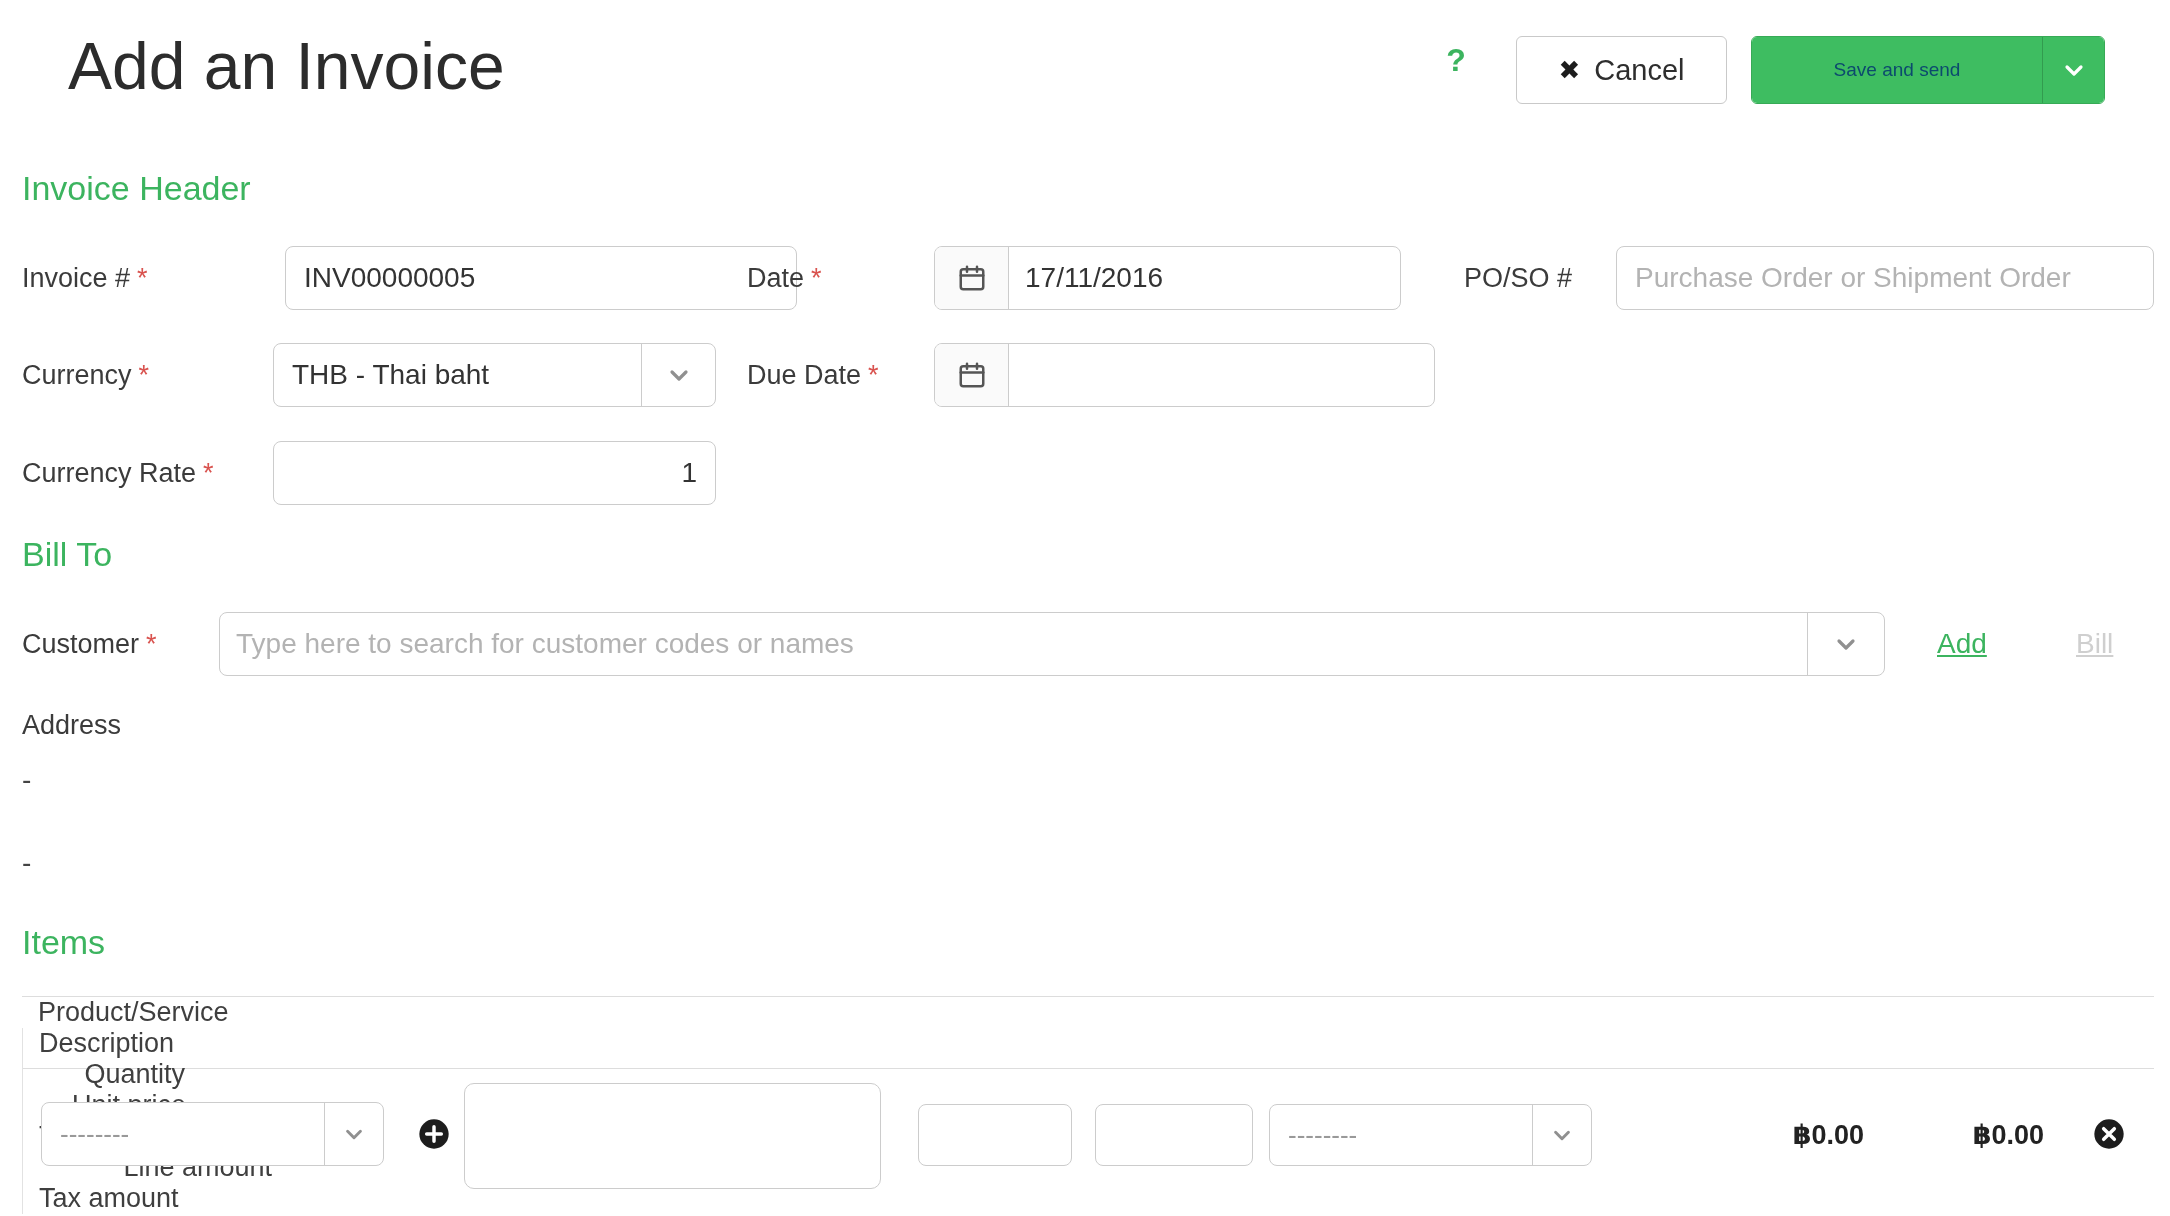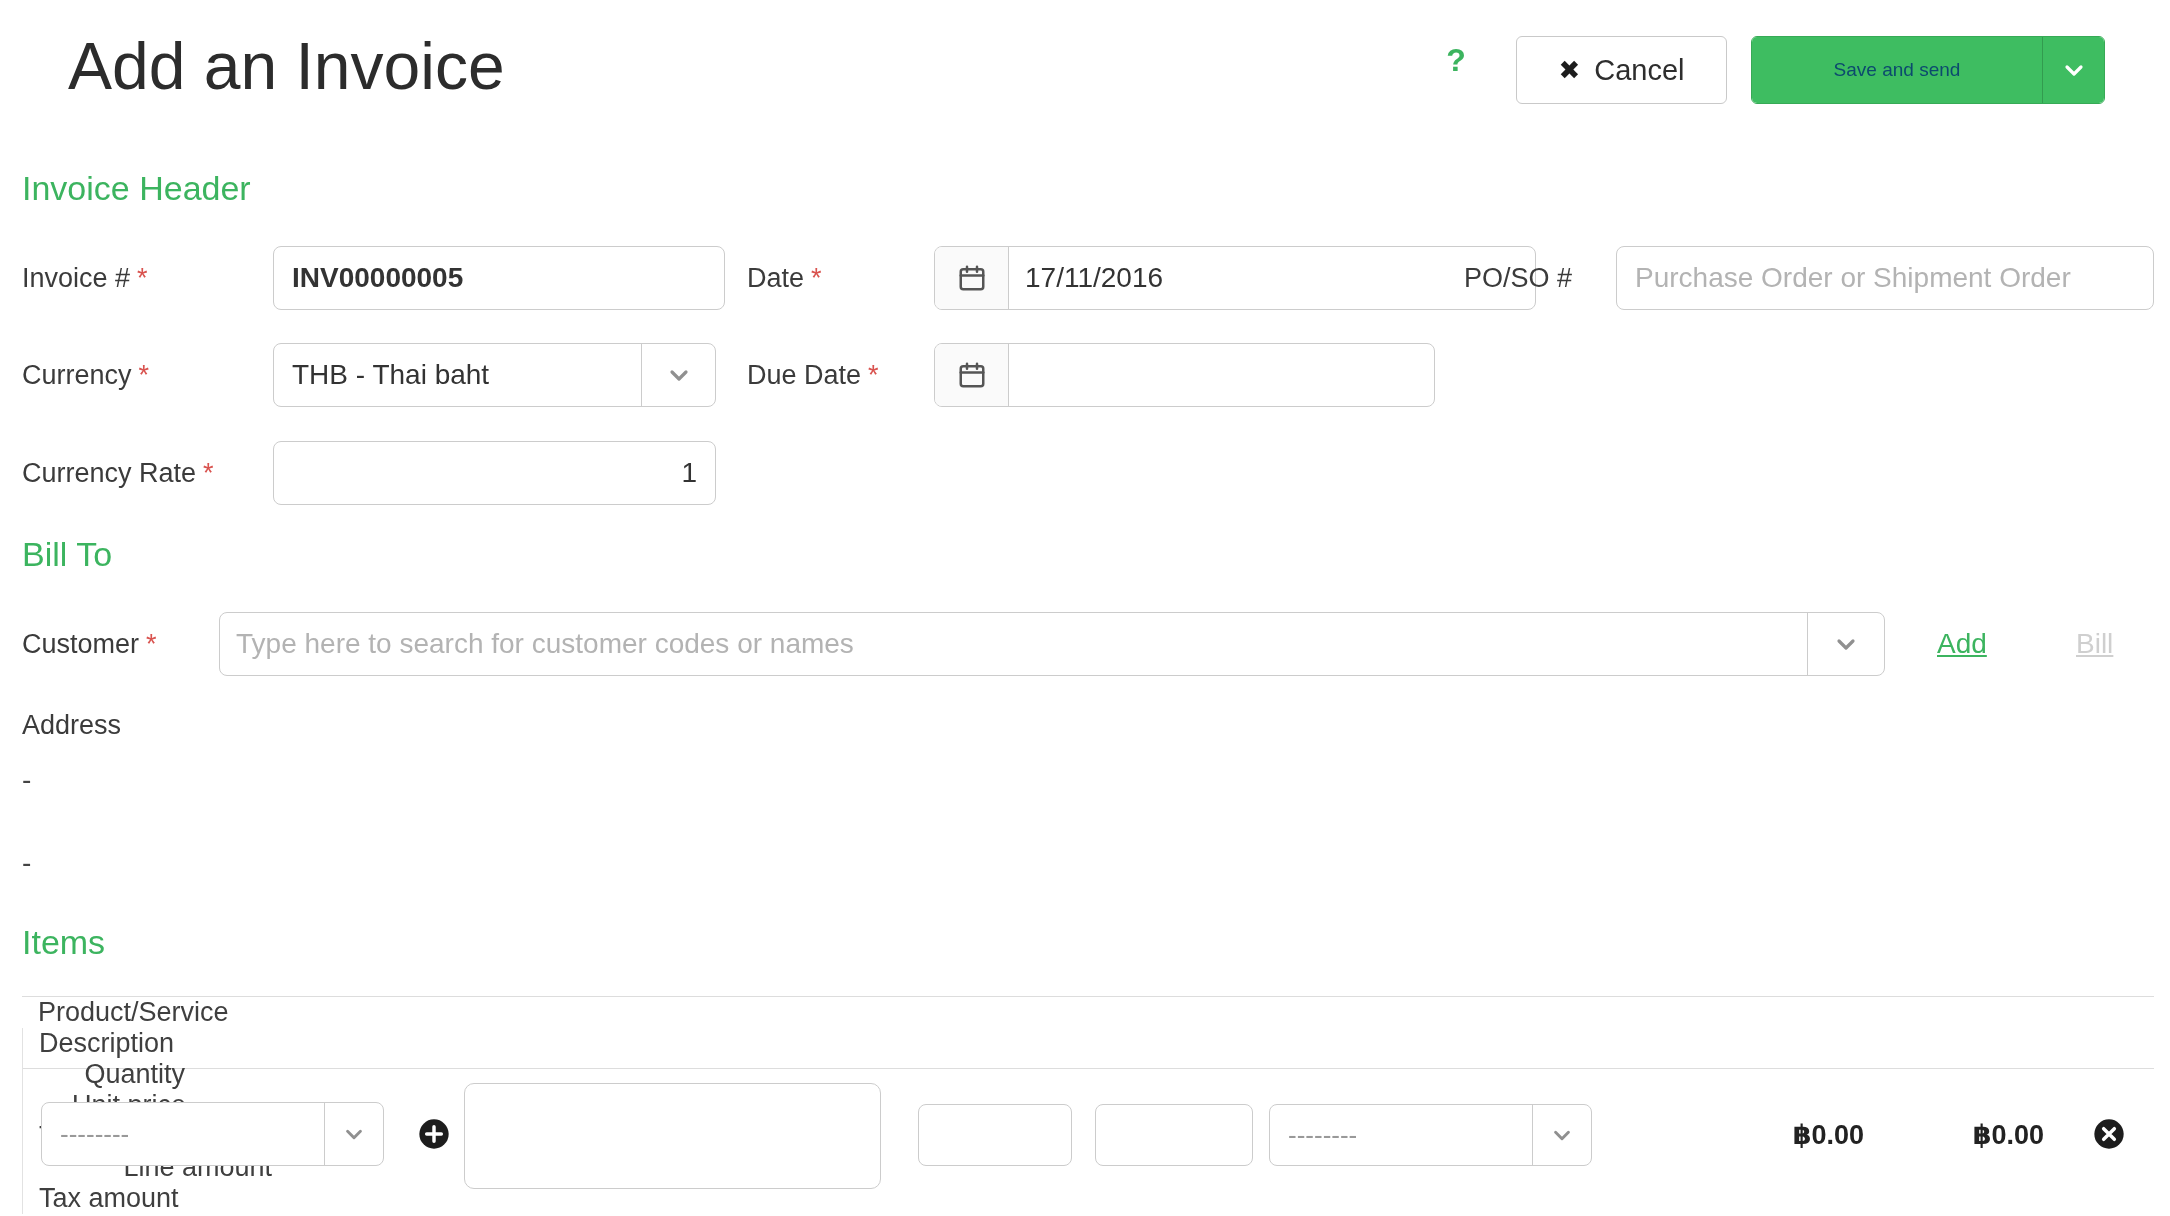--- a/index.html
+++ b/index.html
@@ -136,26 +136,26 @@
           <polyline points="5,9 12,16 19,9"></polyline>
         </svg>
     </button>
   </div>
 
   <h2 class="section-h" style="top:166px;">Invoice Header</h2>
 
   <div class="label" style="left:22px; top:246px;">
     <span>Invoice #</span><span class="req">*</span>
   </div>
-  <input class="tb" style="left: 273px; top: 246px; width: 452px; font-weight: bold;" value="INV00000005">
+  <input class="tb" style="left: 285px; top: 246px; width: 512px;" value="INV00000005">
 
   <div class="label" style="left:747px; top:246px;">
     <span>Date</span><span class="req">*</span>
   </div>
-  <div class="group" style="left:934px; top:246px; width:602px;">
+  <div class="group" style="left:934px; top:246px; width:467px;">
     <div class="addon">
       <svg width="30" height="30" viewBox="0 0 24 24" fill="none" stroke="#555" stroke-width="2" stroke-linecap="round">
           <rect x="3" y="5" width="18" height="16" rx="2"></rect>
           <line x1="3" y1="10" x2="21" y2="10"></line>
           <line x1="8" y1="3" x2="8" y2="7"></line>
           <line x1="16" y1="3" x2="16" y2="7"></line>
         </svg>
     </div>
     <input value="17/11/2016" style="">
   </div>

